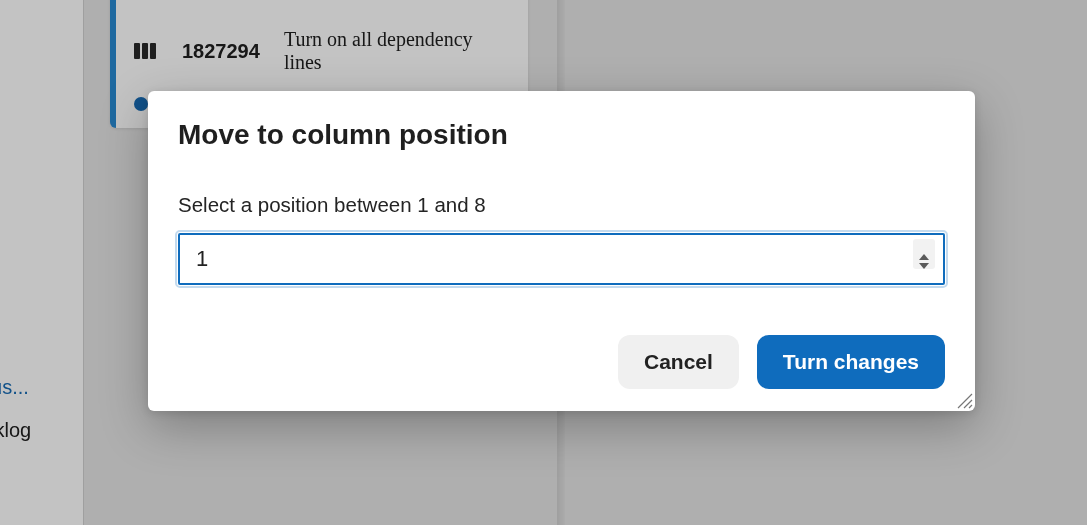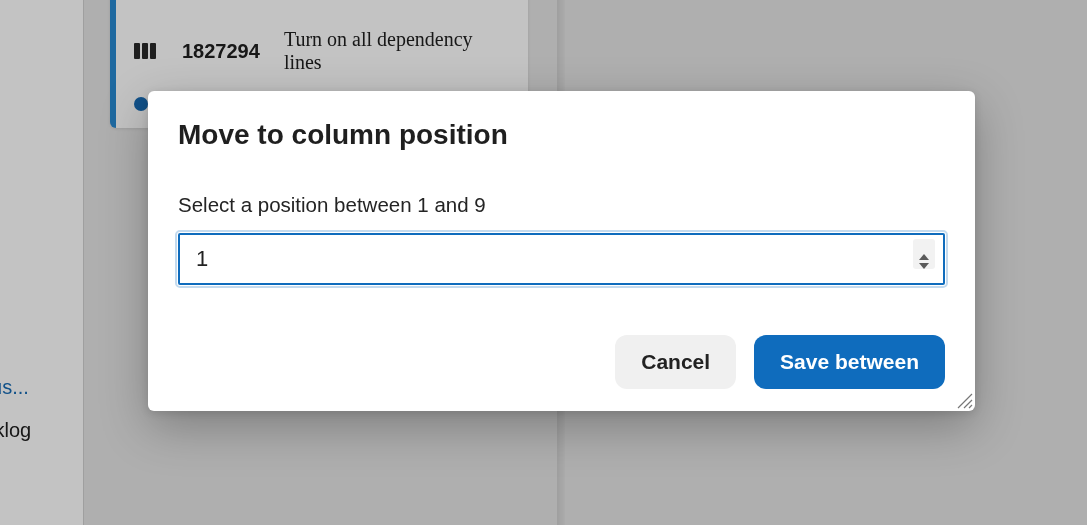--- a/index.html
+++ b/index.html
@@ -206,33 +206,33 @@
     </div>
   </div>
 
   <div class="divider-vert"></div>
 </div>
 
 <div class="overlay"></div>
 
 <div class="modal">
   <div class="modal-title">Move to column position</div>
-  <div class="modal-instruction">Select a position between 1 and 9</div>
+  <div class="modal-instruction">Select a position between 1 and 8</div>
 
   <div class="input-wrap">
     <input type="text" class="position-input" value="1" style="">
     <div class="stepper">
       <div class="tri up"></div>
       <div class="tri down"></div>
     </div>
   </div>
 
   <div class="actions">
     <button class="btn btn-cancel">Cancel</button>
-    <button class="btn btn-save">Save between</button>
+    <button class="btn btn-save">Turn changes</button>
   </div>
 
   <div class="resize-handle">
     <svg width="16" height="16" viewBox="0 0 16 16">
       <path d="M15 1 L1 15 M15 7 L7 15 M15 12 L12 15" stroke="#777" stroke-width="1.2" fill="none"></path>
     </svg>
   </div>
 </div>
 
 </body></html>

